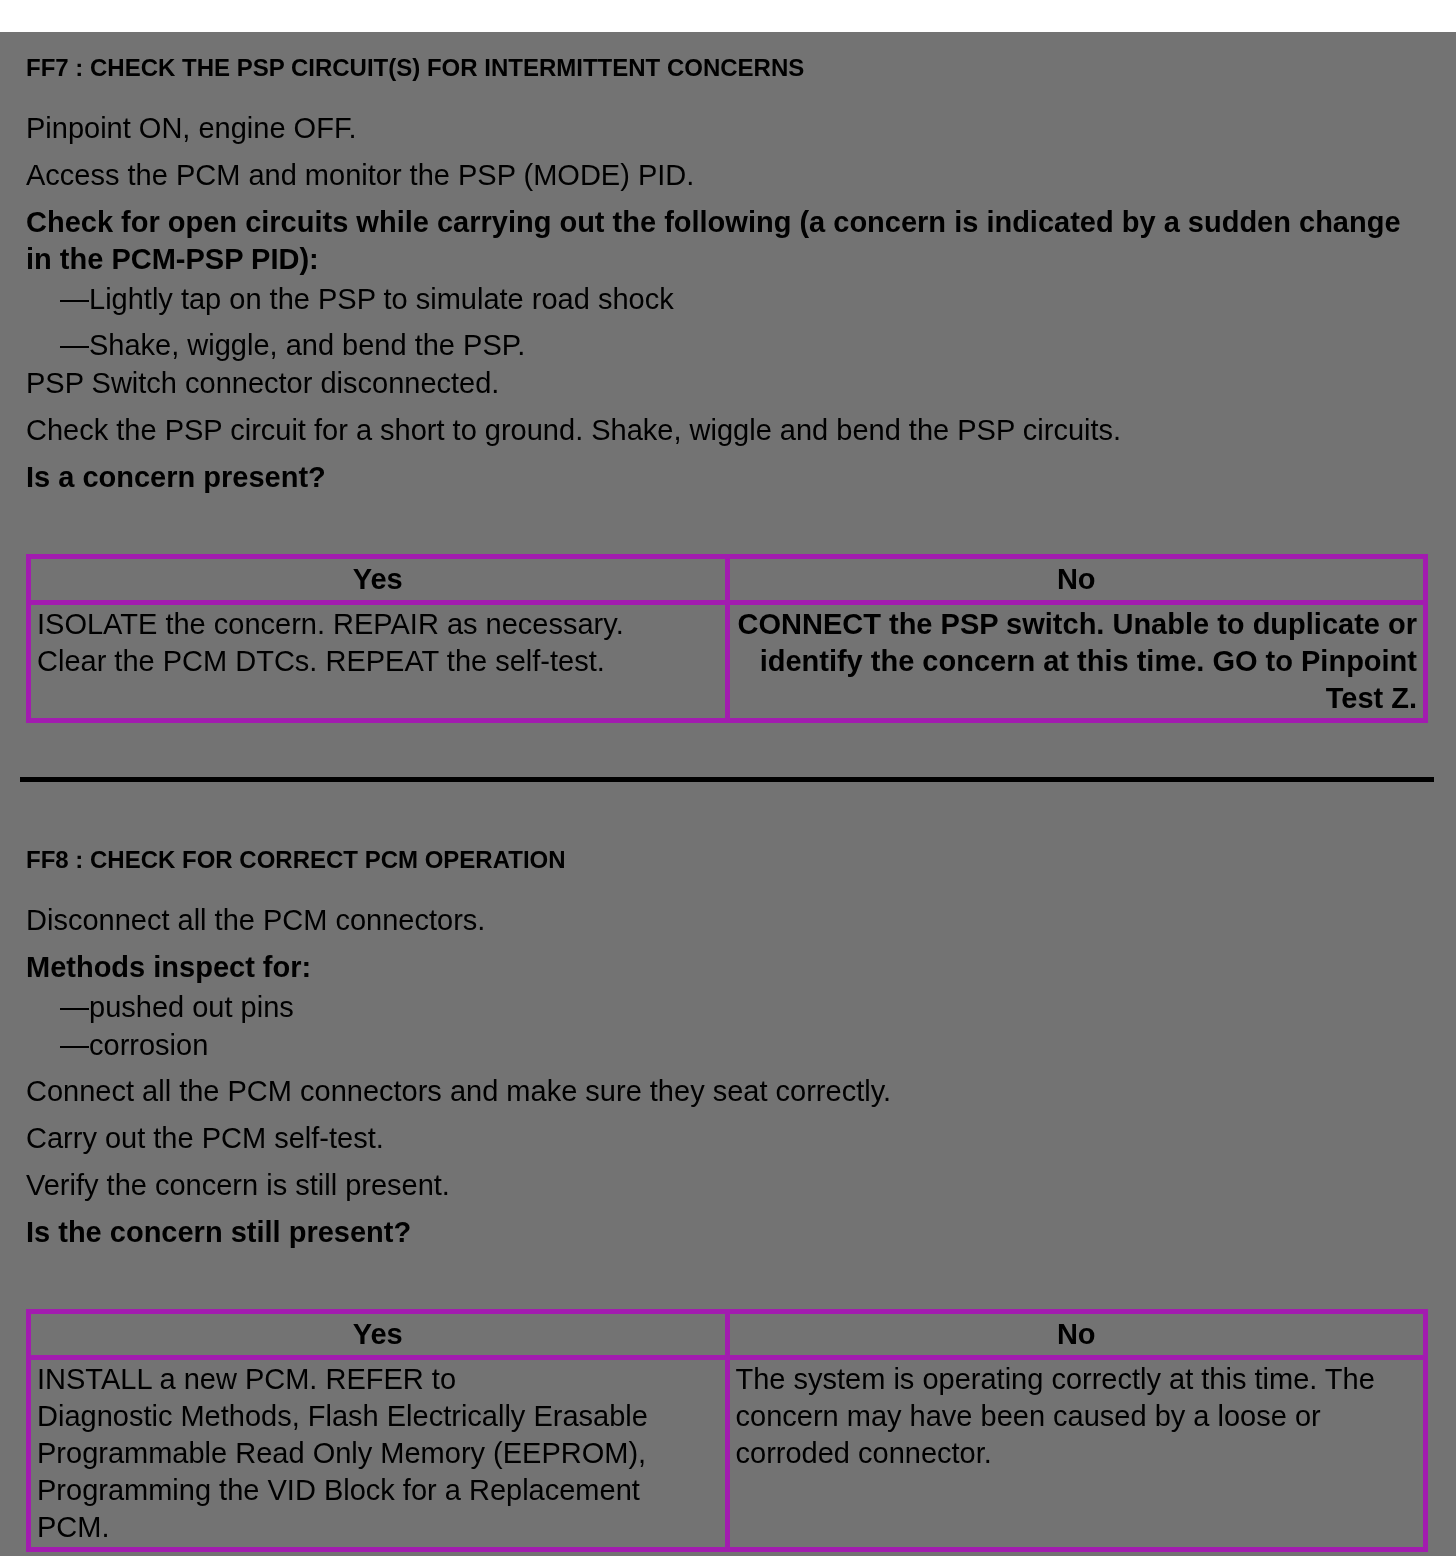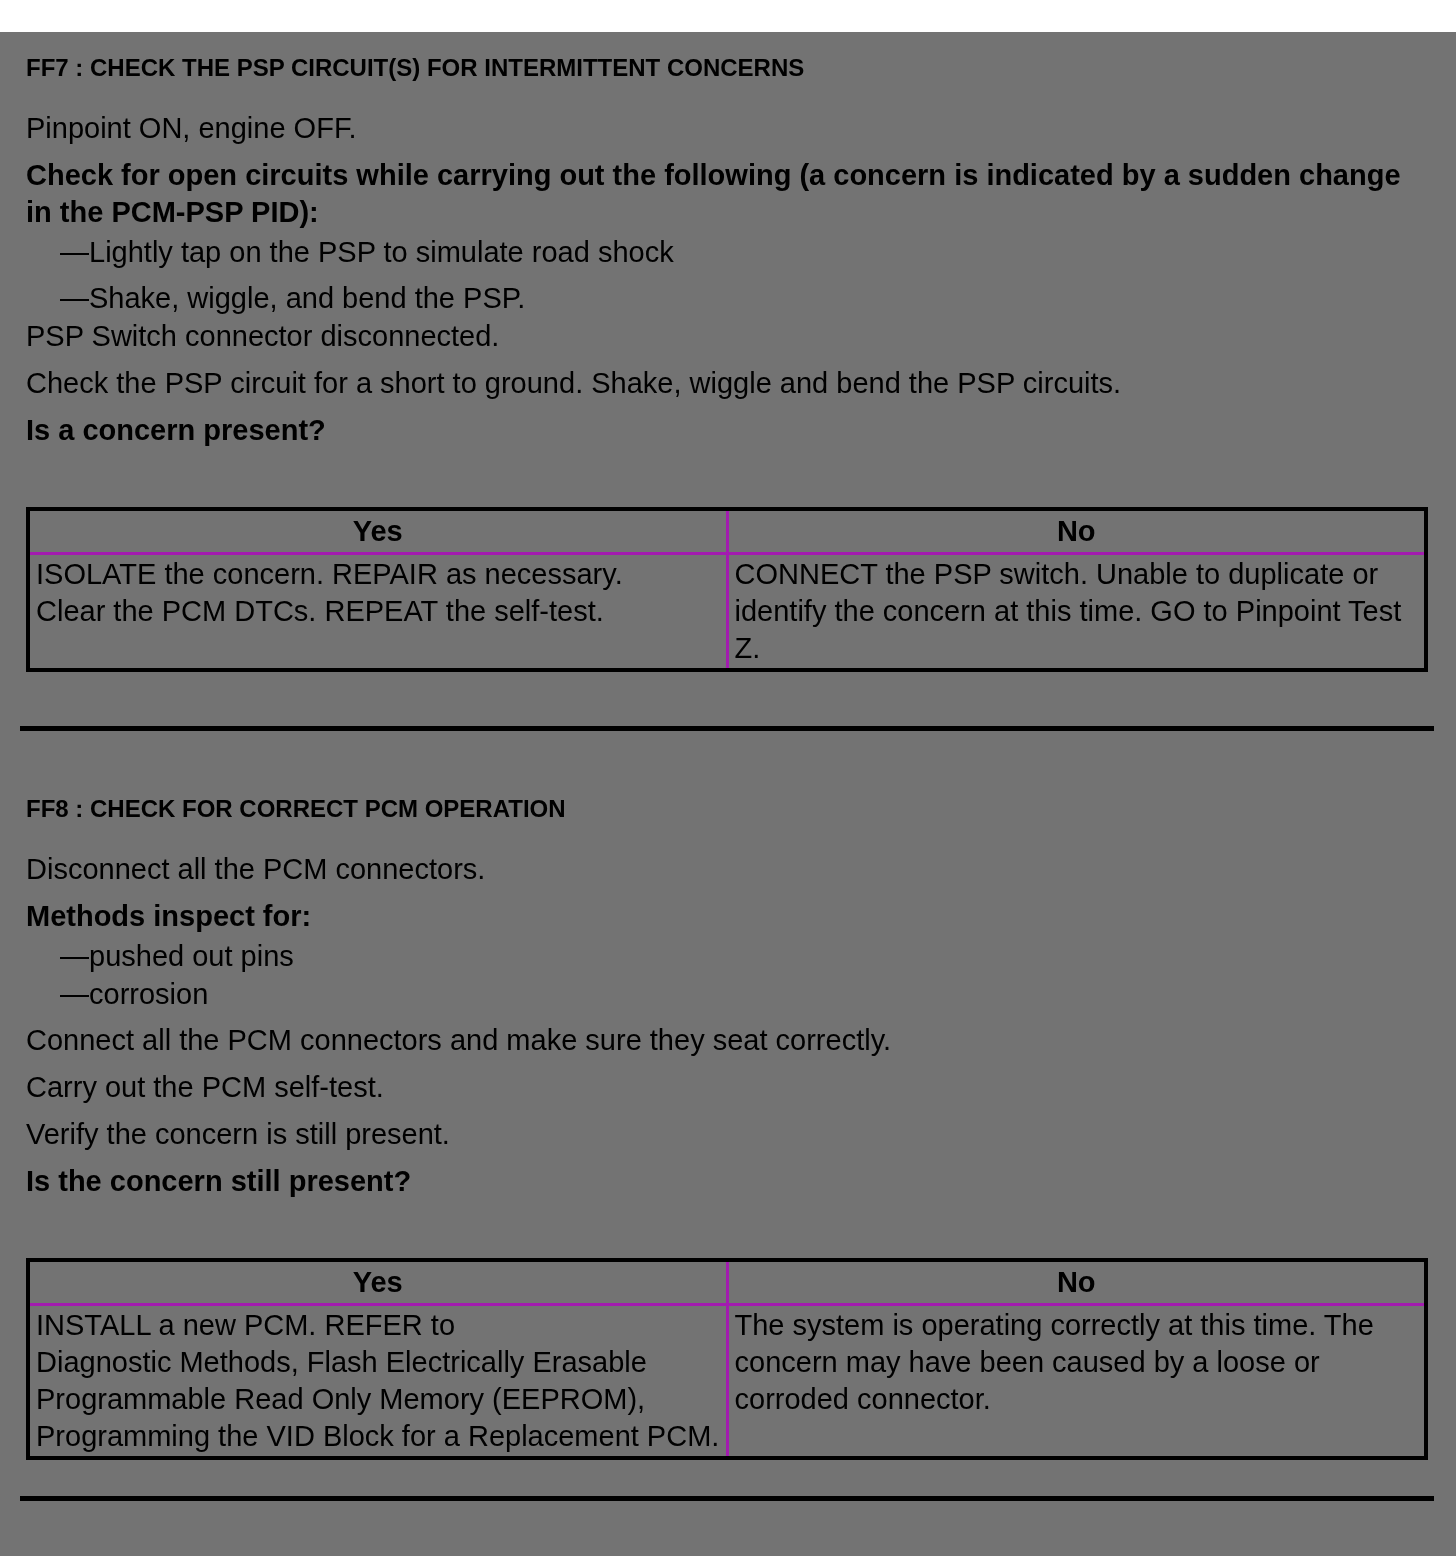--- a/index.html
+++ b/index.html
@@ -39,51 +39,52 @@
   }
   table.decision-table {
     width: 100%;
     border-collapse: collapse;
     border: 4px solid #000;
     margin-top: 58px;
     table-layout: fixed;
   }
   table.decision-table th,
   table.decision-table td {
-    border: 3px solid #a21caf;
+    border: 5px solid #a21caf;
     font-size: 29px;
     line-height: 37px;
     padding: 1px 6px;
   }
   table.decision-table th {
     font-weight: bold;
     text-align: center;
     padding: 2px 6px;
   }
   table.decision-table td { vertical-align: top; }
-  td.center-text { text-align: left; }
+  td.center-text { text-align: right; font-weight: bold; }
   td.v-middle { vertical-align: middle; }
   .rule {
     height: 5px;
     background: #000;
     border: 0;
     margin: 54px -6px 0 -6px;
   }
   .rule-bottom { margin-top: 36px; }
   .section-ff8 { padding-top: 56px; }
 </style>
 </head>
 <body>
 
 <div class="page">
 
   <section>
     <h2 class="step-heading">FF7 : CHECK THE PSP CIRCUIT(S) FOR INTERMITTENT CONCERNS</h2>
 
     <p>Pinpoint ON, engine OFF.</p>
+    <p>Access the PCM and monitor the  PSP (MODE) PID.</p>
     <p class="tight">Check for open circuits while carrying out the following (a concern is indicated by a sudden change in the PCM-PSP PID):</p>
     <p class="bullet bullet-last">—Lightly tap on the PSP to simulate road shock</p>
     <p class="bullet">—Shake, wiggle, and bend the PSP.</p>
     <p>PSP Switch connector disconnected.</p>
     <p>Check the PSP circuit for a short to ground. Shake, wiggle and bend the PSP circuits.</p>
     <p class="question">Is a concern present?</p>
 
     <table class="decision-table">
       <thead>
         <tr>

